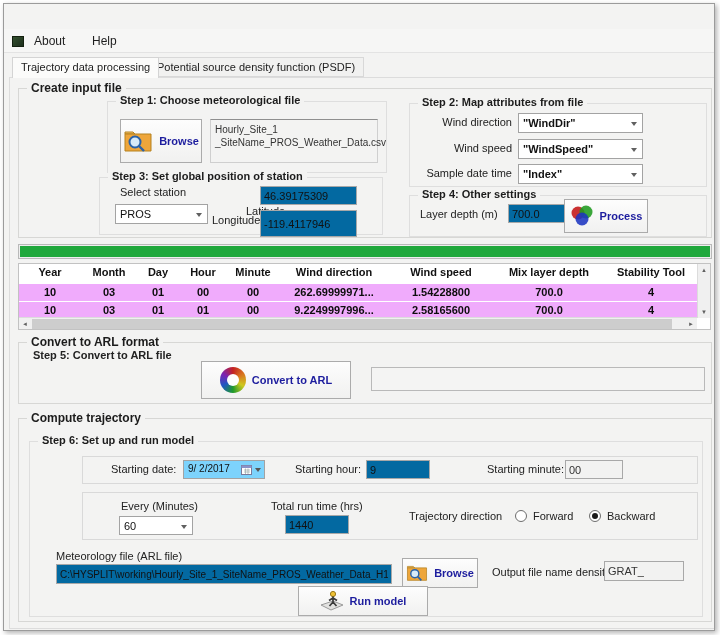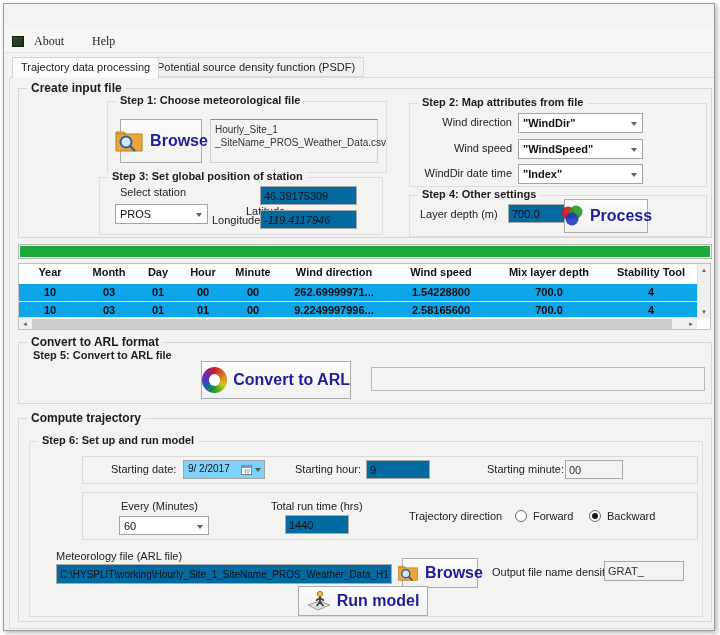--- a/index.html
+++ b/index.html
@@ -9,21 +9,21 @@
     background:#f3f3f2; border:1px solid #9b9b9b;
     box-shadow:2px 2px 5px rgba(0,0,0,.30);
     overflow:hidden;
   }
   
   .titlebar { position:absolute; left:0; top:0; width:100%; height:25px; background:#ffffff; border-bottom:1px solid #ececec; }
   .titlebar .appicon { position:absolute; left:8px; top:6px; }
   .titlebar .title { position:absolute; left:26px; top:6px; font-size:11px; color:#3a3a3a; }
   .closebtn { position:absolute; right:10px; top:3px; width:22px; height:18px; text-align:center; font-size:13px; color:#555; cursor:default; line-height:18px; }
   
-  .menubar { position:absolute; left:0; top:25px; width:100%; height:24px; background:#f6f6f5; border-bottom:1px solid #e3e3e3;font-family:Liberation Serif, serif; }
+  .menubar { position:absolute; left:0; top:25px; width:100%; height:24px; background:#f6f6f5; border-bottom:1px solid #e3e3e3; }
   .menuitem { position:absolute; top:3px; height:18px; font-size:12px; color:#1e1e1e; padding:2px 6px; }
   .menu-about { left:24px; }
   .menu-help  { left:82px; }
   .menuicon { position:absolute; left:8px; top:7px; width:12px; height:11px; background:linear-gradient(135deg,#34502f,#1d2f1c); border:1px solid #13200f; }
   
   .tabstrip { position:absolute; left:8px; top:53px; height:20px; }
   .tab { position:absolute; top:0; height:20px; font-size:11px; color:#222; padding:3px 8px 0 8px; white-space:nowrap; }
   .tab.active { left:0; background:#fbfbfa; border:1px solid #d4d4d4; border-bottom:none; z-index:3; height:21px; }
   .tab.inactive { left:136px; background:#f1f1f0; border:1px solid #d8d8d8; }
   .tabpage { position:absolute; left:5px; top:73px; width:710px; height:552px; background:#f3f3f2; border:1px solid #dcdcdc; }
@@ -33,33 +33,33 @@
   .steplabel { font-size:11px; }
   
   .lbl { position:absolute; font-size:11px; color:#222; white-space:nowrap; }
   .fld { position:absolute; border:1px solid #a8a8a8; background:#0369a1; font-family:"Liberation Sans","DejaVu Sans",sans-serif; font-size:11px; color:#111; padding:0 3px; }
   .fld.dim { background:#f2f2f1; color:#333; }
   .combo { position:absolute; background:#ffffff; border:1px solid #a3a3a3; font-size:11px; color:#111; }
   .combo .cv { position:absolute; left:4px; top:3px; white-space:nowrap; }
   .combo .cv.bold { font-weight:bold; }
   .combo::after { content:""; position:absolute; right:5px; top:8px; border:3px solid transparent; border-top:4px solid #606060; }
   .btn { position:absolute; background:linear-gradient(#fdfdfd,#f1f1f0); border:1px solid #ababab; display:flex; align-items:center; justify-content:center; gap:6px; cursor:default; }
-  .btn .btxt { font-size:16px; font-weight:bold; color:#1d1d9e; white-space:nowrap; }
+  .btn .btxt { font-size:11px; font-weight:bold; color:#1d1d9e; white-space:nowrap; }
   
   .radio { position:absolute; width:12px; height:12px; border:1px solid #6d6d6d; border-radius:50%; background:#fff; }
   .radio.checked::after { content:""; position:absolute; left:2px; top:2px; width:6px; height:6px; border-radius:50%; background:#1a1a1a; }
   
   .pbar { position:absolute; border:1px solid #b9b9b9; background:#eeeeee; }
   .pbar .fill { position:absolute; left:1px; top:1px; bottom:1px; background:#1fa83c; }
   
   .grid { position:absolute; left:8px; top:185px; width:693px; height:67px; background:#ffffff; border:1px solid #c2c2c2; }
   .grow { position:absolute; left:0; width:678px; height:18px; display:flex; }
   .gcell { font-size:11px; text-align:center; overflow:hidden; white-space:nowrap; padding-top:2px; }
   .ghead .gcell { font-weight:bold; color:#111; }
-  .gdata { background:#0ea5e9; border-top:1px solid #ffffff; }
+  .gdata { background:#f0abfc; border-top:1px solid #ffffff; }
   .gdata .gcell { color:#0d0d0d; font-weight:bold; }
   .c0{width:62px}.c1{width:56px}.c2{width:42px}.c3{width:48px}.c4{width:52px}.c5{width:110px}.c6{width:104px}.c7{width:112px}.c8{width:92px}
   .vscroll { position:absolute; right:0; top:0; width:13px; height:54px; background:#f0f0f0; border-left:1px solid #dcdcdc; }
   .hscroll { position:absolute; left:0; bottom:0; width:678px; height:12px; background:#f0f0f0; border-top:1px solid #dcdcdc; }
   .hthumb { position:absolute; left:13px; top:1px; width:640px; height:10px; background:#cdcdcd; }
   .sarr { position:absolute; font-size:6px; color:#606060; line-height:6px; }
   .sarr.up::before{content:"▲";} .sarr.dn::before{content:"▼";} .sarr.lf::before{content:"◄";} .sarr.rt::before{content:"►";}
   
   .dtp { position:absolute; background:#7dd3fc; border:1px solid #a3a3a3; }
   .dtp .dv { position:absolute; left:4px; top:2px; font-size:10px; color:#111; white-space:nowrap; }
@@ -109,34 +109,34 @@
 
       <div class="group" style="left:80px; top:88px; width:284px; height:58px; border-color:#dedede;">
         <span class="grouplabel steplabel">Step 3: Set global position of station</span>
         <span class="lbl" style="left:20px; top:8px;">Select station</span>
         <div class="combo" style="left:15px; top:26px; width:93px; height:20px;">
           <span class="cv">PROS</span>
         </div>
         <span class="lbl" style="left:117px; top:27px;margin-left:29px;">Latitude</span>
         <input class="fld" style="left: 160px; top: 8px; width: 97px; height: 19px;" value="46.39175309">
         <span class="lbl" style="left:112px; top:36px;">Longitude</span>
-        <input class="fld" style="left: 160px; top: 32px; width: 97px; height: 19px; font-style: italic;" value="-119.4117946">
+        <input class="fld" style="left: 160px; top: 32px; width: 97px; height: 27px;" value="-119.4117946">
       </div>
 
       <div class="group" style="left:390px; top:14px; width:298px; height:84px; border-color:#dedede;">
         <span class="grouplabel steplabel">Step 2: Map attributes from file</span>
         <span class="lbl" style="left:0; top:12px; width:102px; text-align:right;">Wind direction</span>
         <div class="combo" style="left:108px; top:9px; width:125px; height:20px;">
           <span class="cv bold">"WindDir"</span>
         </div>
         <span class="lbl" style="left:0; top:38px; width:102px; text-align:right;">Wind speed</span>
         <div class="combo" style="left:108px; top:35px; width:125px; height:20px;">
           <span class="cv bold">"WindSpeed"</span>
         </div>
-        <span class="lbl" style="left:0; top:63px; width:102px; text-align:right;">WindDir date time</span>
+        <span class="lbl" style="left:0; top:63px; width:102px; text-align:right;">Sample date time</span>
         <div class="combo" style="left:108px; top:60px; width:125px; height:20px;">
           <span class="cv bold">"Index"</span>
         </div>
       </div>
 
       <div class="group" style="left:390px; top:106px; width:298px; height:42px; border-color:#dedede;">
         <span class="grouplabel steplabel">Step 4: Other settings</span>
         <span class="lbl" style="left:10px; top:12px;">Layer depth (m)</span>
         <input class="fld" style="left: 98px; top: 8px; width: 58px; height: 19px;" value="700.0">
         <div class="btn" style="left:154px; top:3px; width:84px; height:34px;">
@@ -233,21 +233,21 @@
             <span class="dd"></span>
           </div>
           <span class="lbl" style="left:212px; top:6px;">Starting hour:</span>
           <input class="fld" style="left: 283px; top: 3px; width: 64px; height: 19px;" value="9">
           <span class="lbl" style="left:404px; top:6px;">Starting minute:</span>
           <input class="fld dim" style="left: 482px; top: 3px; width: 58px; height: 19px;" value="00">
         </div>
 
         <div class="group" style="left:52px; top:50px; width:616px; height:48px; border-color:#d9d9d9;">
           <span class="lbl" style="left:38px; top:7px;">Every (Minutes)</span>
-          <div class="combo" style="left:36px; top:23px; width:90px; height:19px;">
+          <div class="combo" style="left:36px; top:23px; width:74px; height:19px;">
             <span class="cv">60</span>
           </div>
           <span class="lbl" style="left:188px; top:7px;">Total run time (hrs)</span>
           <input class="fld" style="left: 202px; top: 22px; width: 64px; height: 19px;" value="1440">
           <span class="lbl" style="left:326px; top:17px;">Trajectory direction</span>
           <span class="radio" style="left:432px; top:17px;"></span>
           <span class="lbl" style="left:450px; top:17px;">Forward</span>
           <span class="radio checked" style="left:506px; top:17px;"></span>
           <span class="lbl" style="left:524px; top:17px;">Backward</span>
         </div>

